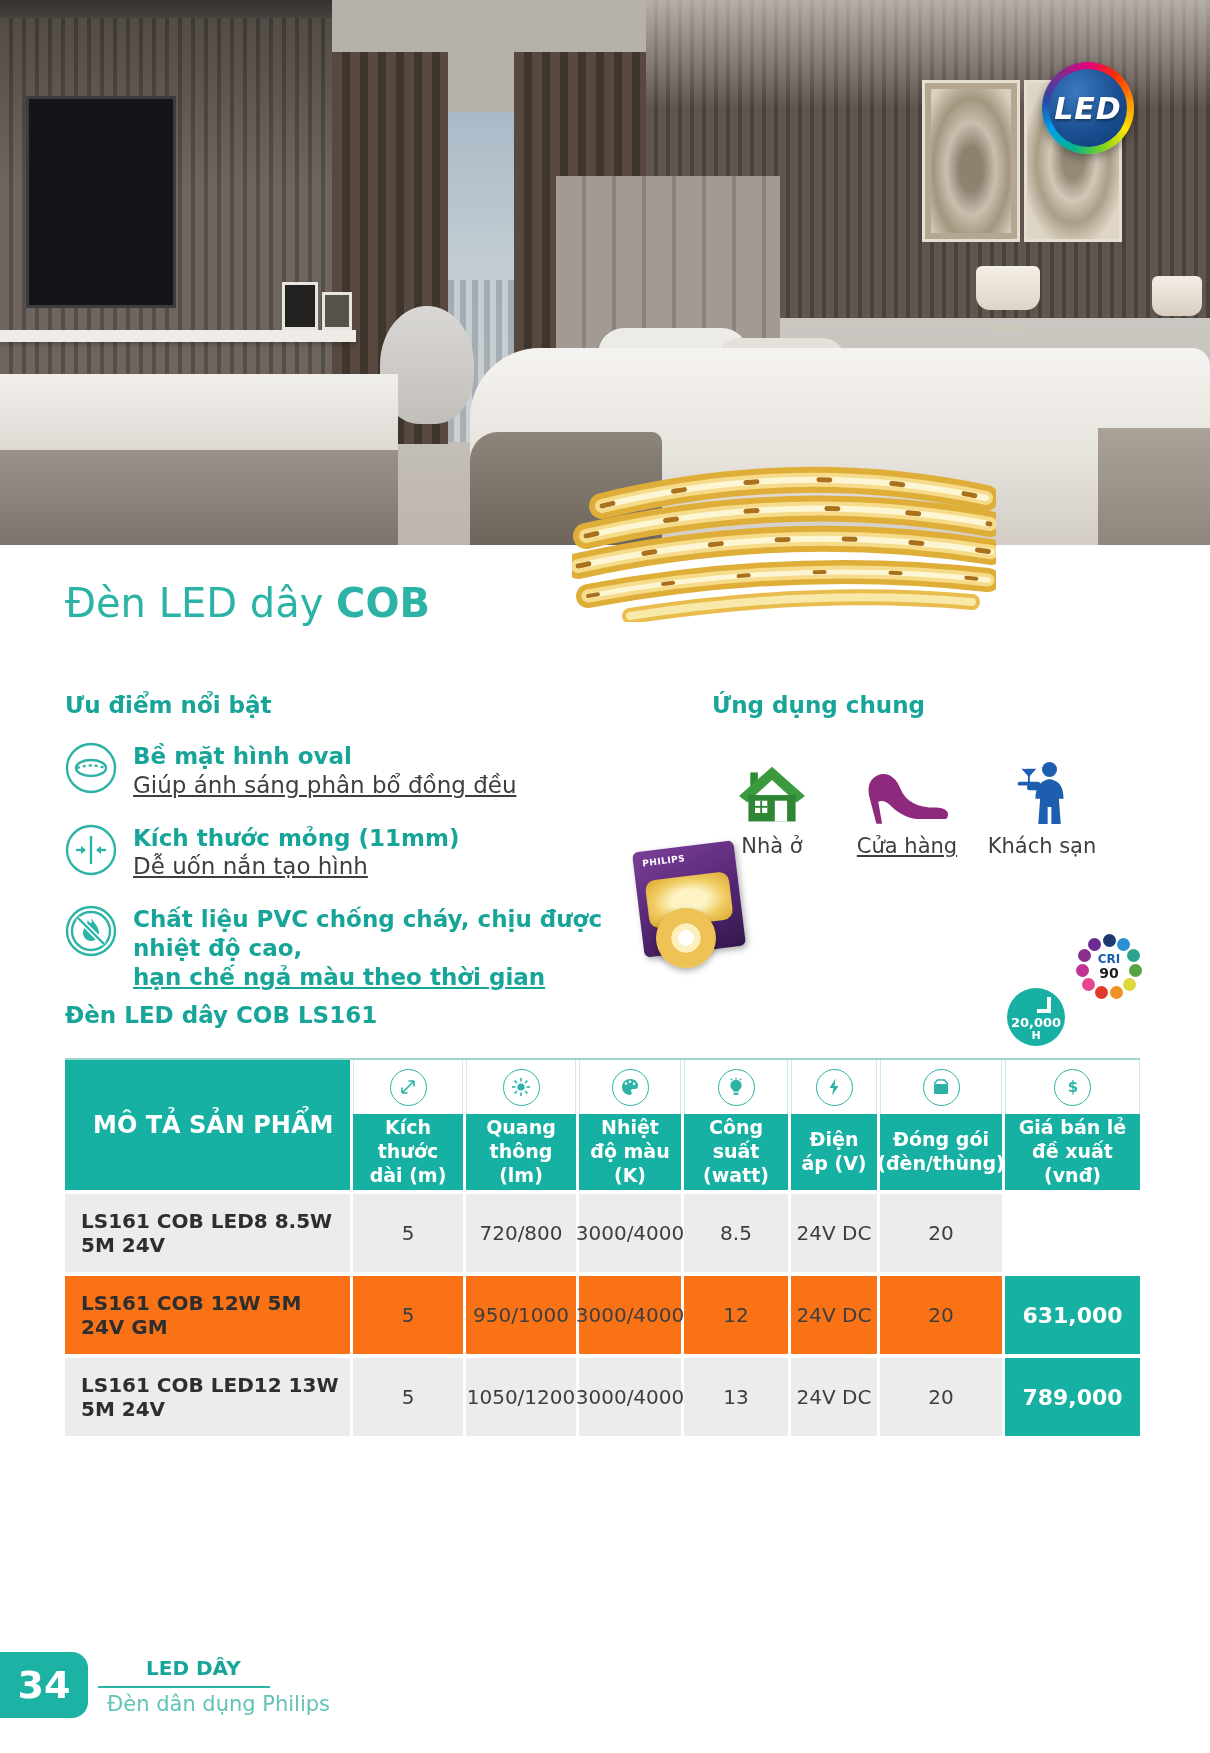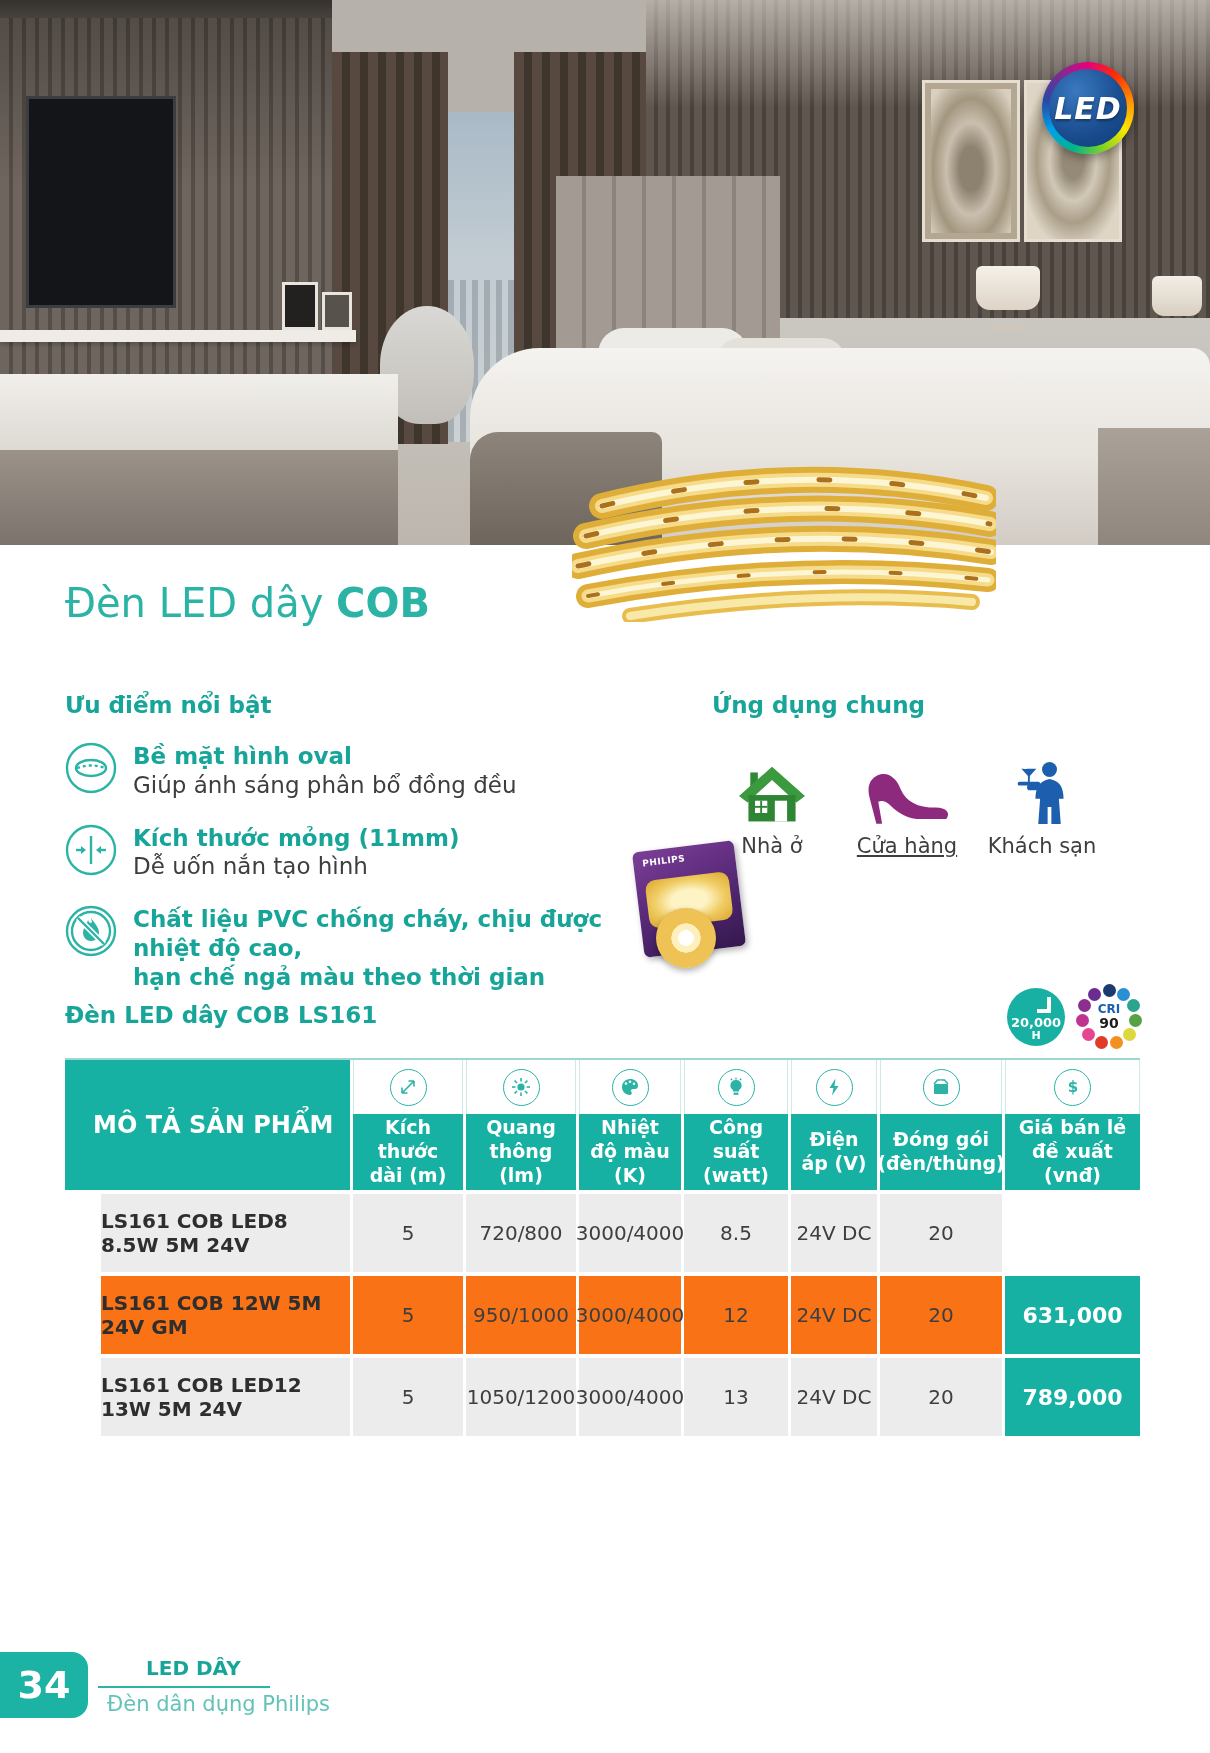--- a/index.html
+++ b/index.html
@@ -68,21 +68,21 @@
   
   .page-title{position:absolute;left:65px;top:580px;font-size:40px;color:#2bb3a6;}
   .page-title b{font-weight:bold;}
 
   
   .sec-heading{font-size:23px;font-weight:bold;color:#17a59a;margin:0;}
   .features{position:absolute;left:65px;top:692px;width:575px;}
   .feat{display:flex;gap:16px;margin-top:24px;align-items:flex-start;}
   .feat-icon{width:52px;height:52px;flex:none;}
   .ft{color:#17a59a;font-weight:bold;font-size:23px;line-height:1.25;}
-  .fd{color:#3e3e3e;font-size:23px;line-height:1.25;}
+  .fd{color:#3e3e3e;font-size:23px;line-height:1.25;text-decoration:underline;}
   .feat3 .fd{color:#17a59a;font-weight:bold;}
 
   
   .apps{position:absolute;left:712px;top:692px;width:430px;}
   .apps-row{display:flex;margin-top:44px;}
   .app{display:flex;flex-direction:column;align-items:center;}
   .app-house{width:120px;}
   .app-heel{width:150px;text-decoration:underline;}
   .app-waiter{width:120px;}
   .app-icon{height:64px;display:flex;align-items:flex-end;}
@@ -102,39 +102,39 @@
      box-shadow:0 3px 6px rgba(0,0,0,.3);}
 
   .badge-life{position:absolute;left:1007px;top:988px;width:58px;height:58px;border-radius:50%;background:#18b0a3;
      display:flex;flex-direction:column;align-items:center;justify-content:flex-end;padding-bottom:4px;box-sizing:border-box;}
   .badge-hands{position:absolute;left:30px;top:9px;width:14px;height:16px;}
   .badge-hands::before{content:"";position:absolute;right:0;top:0;width:4px;height:16px;background:#fff;}
   .badge-hands::after{content:"";position:absolute;right:0;bottom:0;width:14px;height:4px;background:#fff;}
   .badge-life .bv{color:#fff;font-weight:bold;font-size:13px;line-height:1.1;}
   .badge-life .bu{color:#fff;font-weight:bold;font-size:11px;line-height:1.1;}
 
-  .badge-cri{position:absolute;left:1076px;top:984px;width:66px;height:66px;}
+  .badge-cri{position:absolute;left:1076px;top:934px;width:66px;height:66px;}
   .cri-dot{position:absolute;width:13px;height:13px;border-radius:50%;}
   .cri-center{position:absolute;inset:0;display:flex;flex-direction:column;align-items:center;justify-content:center;}
   .cri-center .cl{color:#1a5fb0;font-weight:bold;font-size:12px;line-height:1.1;}
   .cri-center .cv{color:#1d1d1d;font-weight:bold;font-size:14px;line-height:1.1;}
 
   
   .ptable{position:absolute;left:65px;top:1058px;width:1075px;}
   .tgrid{display:grid;grid-template-columns:285px 110px 110px 102px 104px 86px 122px 135px;column-gap:3px;}
   .thead{grid-template-rows:54px 76px;border-top:2px solid #9ed7d0;}
   .th-desc{grid-row:1/3;background:#17b1a3;color:#fff;font-weight:bold;font-size:24px;
      display:flex;align-items:center;padding-left:28px;}
   .icell{background:#fff;display:flex;align-items:center;justify-content:center;border-left:1px solid #cdebe7;border-right:1px solid #cdebe7;}
   .icircle{width:35px;height:35px;border:1.5px solid #2bb3a6;border-radius:50%;display:flex;align-items:center;justify-content:center;}
   .lcell{background:#17b1a3;color:#fff;font-weight:bold;font-size:19px;line-height:1.25;text-align:center;
      display:flex;align-items:center;justify-content:center;padding:6px 6px;box-sizing:border-box;}
   .trow{margin-top:4px;grid-template-rows:78px;}
   .trow .cell{display:flex;align-items:center;justify-content:center;font-size:20px;color:#3e3e3e;}
-  .trow .name{justify-content:flex-start;font-weight:bold;color:#2e2e2e;margin-left:36px;}
+  .trow .name{justify-content:flex-start;padding-left:16px;font-weight:bold;color:#2e2e2e;}
   .row-gray .cell{background:#ececec;}
   .row-teal .cell{background:#f97316;}
   .trow .price{background:#17b1a3 !important;color:#fff;font-weight:bold;font-size:22px;}
 
   
   .footer-tab{position:absolute;left:0;top:1652px;width:88px;height:66px;background:#1db3a4;
      border-radius:0 16px 16px 0;display:flex;align-items:center;justify-content:center;}
   .footer-tab span{color:#fff;font-weight:bold;font-size:38px;}
   .footer-cat{position:absolute;left:107px;top:1656px;font-size:20px;font-weight:bold;color:#17a59a;margin-left:39px;}
   .footer-line{position:absolute;left:98px;top:1686px;width:172px;height:2px;background:#2bb3a6;}

